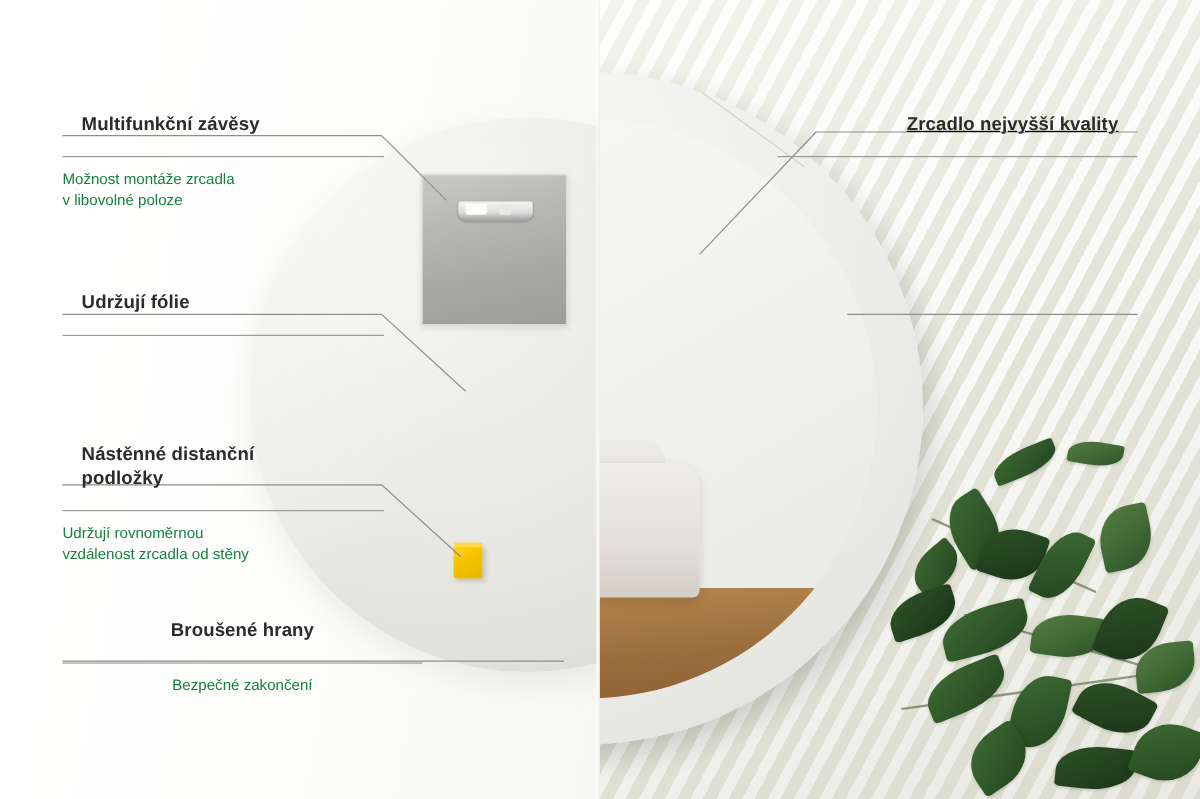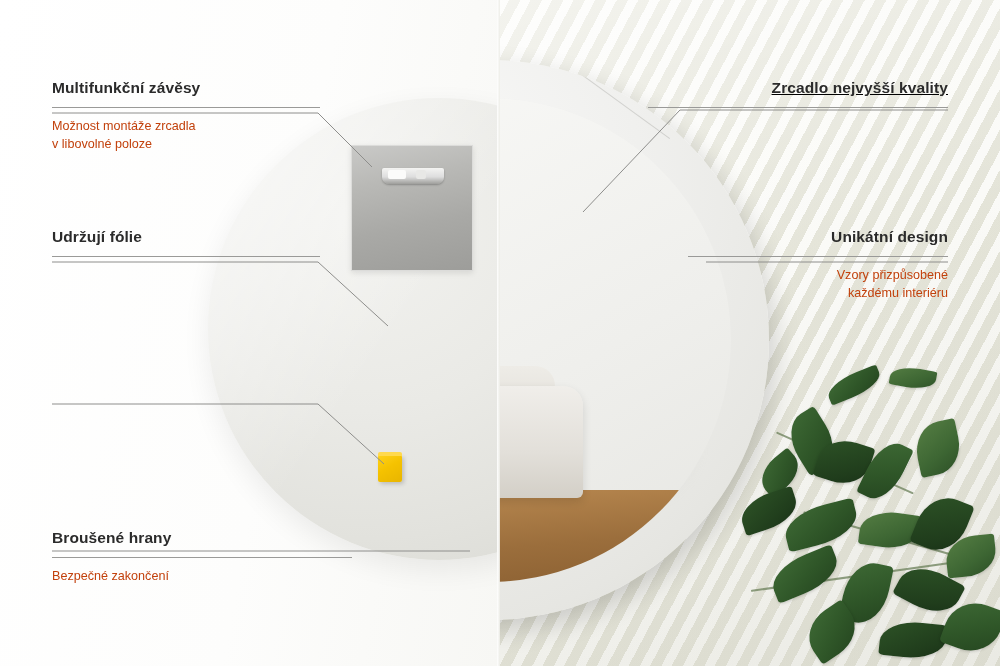--- a/index.html
+++ b/index.html
@@ -77,24 +77,24 @@
   .plant{position:absolute;right:0;bottom:0;width:260px;height:300px;pointer-events:none;}
   .leaf{position:absolute;border-radius:62% 8% 62% 8%;
     background:linear-gradient(150deg,#3f6b36 0%,#2f5628 55%,#24441f 100%);
     box-shadow:0 1px 3px rgba(0,0,0,.18);}
   .leaf.lt{background:linear-gradient(150deg,#567f44 0%,#3d6633 60%,#2c4f26 100%);}
   .leaf.dk{background:linear-gradient(150deg,#2e5427 0%,#203d1c 70%,#183016 100%);}
   .stem{position:absolute;background:#6a7f58;opacity:.75;height:1.6px;border-radius:1px;}
 
   
   .ann{position:absolute;}
-  .ann h3{margin:0;font-size:15.5px;font-weight:700;color:#2b2b2b;letter-spacing:.1px;
+  .ann h3{margin:16px;font-size:15.5px;font-weight:700;color:#2b2b2b;letter-spacing:.1px;
     line-height:1.28;}
   .ann .rule{height:1px;background:#9a9a98;margin:9px 0 10px 0;}
-  .ann p{margin:0;font-size:12.6px;line-height:1.42;color:#c2410c;font-weight:400;}
+  .ann p{margin:0;font-size:12.6px;line-height:1.42;color:#15803d;font-weight:400;}
   .ann.right{text-align:right;}
 
   .leader{position:absolute;pointer-events:none;}
   .leader line{stroke:#8e8e8c;stroke-width:1;fill:none;}
 </style>
 </head>
 <body>
 
 <div id="stage">
 
@@ -190,36 +190,39 @@
       <span>Možnost montáže zrcadla</span><br>
       <span>v libovolné poloze</span>
     </p>
   </div>
 
   <div class="ann" style="left:52px;top:227px;width:268px;">
     <h3>Udržují fólie</h3>
     <div class="rule"></div>
   </div>
 
-
-  <div class="ann" style="left:52px;top:528px;width:300px;">
+  <div class="ann" style="left:52px;top:353px;width:268px;">
+    <h3>
+      <span>Nástěnné distanční</span><br>
+      <span>podložky</span>
+    </h3>
+    <div class="rule"></div>
+    <p>
+      <span>Udržují rovnoměrnou</span><br>
+      <span>vzdálenost zrcadla od stěny</span>
+    </p>
+  </div>
+
+  <div class="ann" style="left:52px;top:500px;width:300px;text-align:center;">
     <h3>Broušené hrany</h3>
     <div class="rule"></div>
     <p>
       <span>Bezpečné zakončení</span>
     </p>
   </div>
 
   <div class="ann right" style="left:648px;top:78px;width:300px;text-decoration:underline;">
     <h3>Zrcadlo nejvyšší kvality</h3>
     <div class="rule"></div>
   </div>
 
-  <div class="ann right" style="left:688px;top:227px;width:260px;">
-    <h3>Unikátní design</h3>
-    <div class="rule"></div>
-    <p>
-      <span>Vzory přizpůsobené</span><br>
-      <span>každému interiéru</span>
-    </p>
-  </div>
 
 </div>
 
 </body></html>

